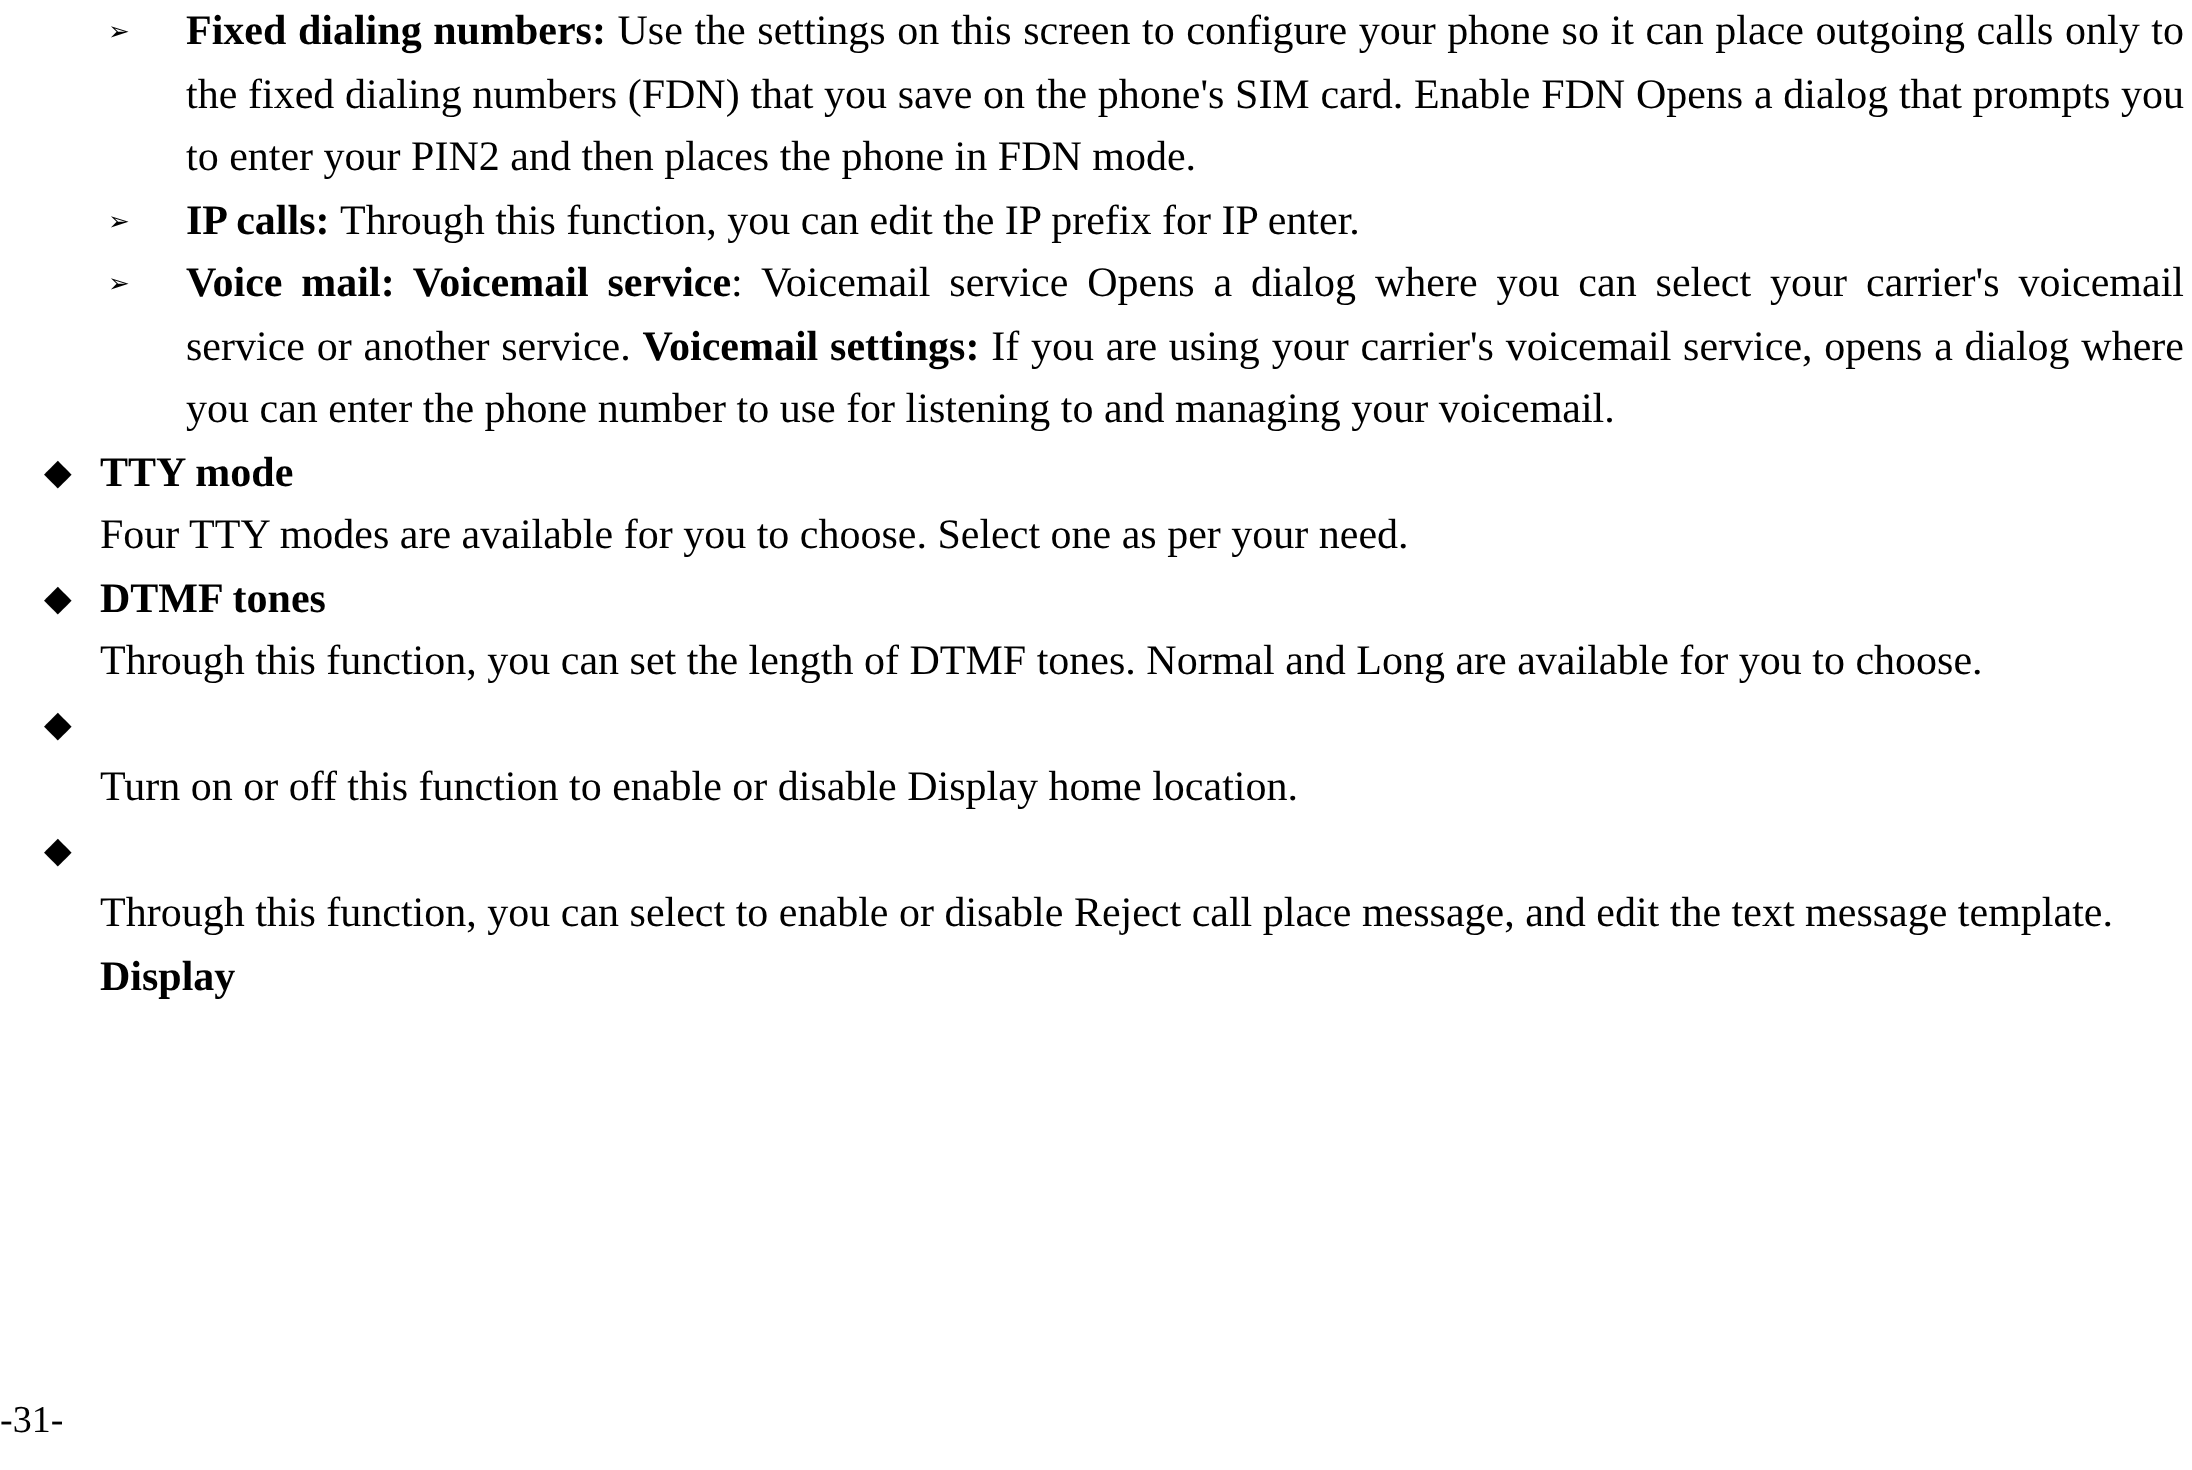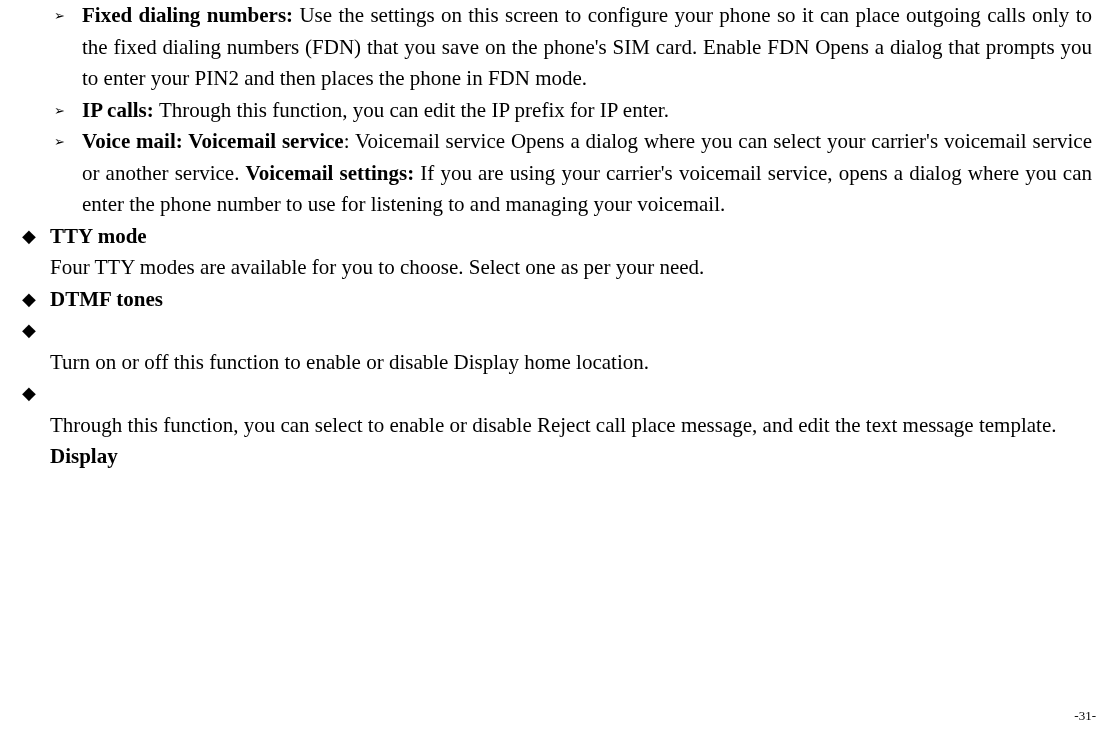--- a/index.html
+++ b/index.html
@@ -32,20 +32,21 @@
     .arrow-bullet {
       flex-shrink: 0;
       width: 28px;
       font-family: Arial, sans-serif;
       font-size: 13px;
       padding-top: 6px;
     }
     .arrow-text {
       flex: 1;
       text-align: justify;
+      margin-left: 11px;
     }
     .diamond-item {
       display: flex;
       align-items: flex-start;
       margin-left: 22px;
       margin-bottom: 0;
       text-align: justify;
       margin-right: 4px;
     }
     .diamond-bullet {
@@ -64,22 +65,22 @@
       margin-right: 4px;
     }
     .bold {
       font-weight: bold;
     }
     .page-number {
       position: absolute;
       bottom: 10px;
       left: 0;
       right: 0;
-      text-align: right;
-      font-size: 13px;
+      text-align: left;
+      font-size: 19px;
     }
   </style>
 </head>
 <body>
 
 <div class="content">
 
   <div class="arrow-item">
     <span class="arrow-bullet">➢</span>
     <span class="arrow-text"><span class="bold">Fixed dialing numbers: </span><span>Use the settings on this screen to configure your phone so it can place outgoing calls only to the fixed dialing numbers (FDN) that you save on the phone's SIM card. Enable FDN Opens a dialog that prompts you to enter your PIN2 and then places the phone in FDN mode.</span></span>
@@ -100,20 +101,21 @@
     <span class="diamond-text">
       <span class="bold">TTY mode</span><br>
       <span>Four TTY modes are available for you to choose. Select one as per your need.</span>
     </span>
   </div>
 
   <div class="diamond-item">
     <span class="diamond-bullet">◆</span>
     <span class="diamond-text">
       <span class="bold">DTMF tones</span><br>
+      <span>Through this function, you can set the length of DTMF tones. Normal and Long are available for you to choose.</span>
     </span>
   </div>
 
   <div class="diamond-item">
     <span class="diamond-bullet">◆</span>
     <span class="diamond-text">
       <br>
       <span>Turn on or off this function to enable or disable Display home location.</span>
     </span>
   </div>

